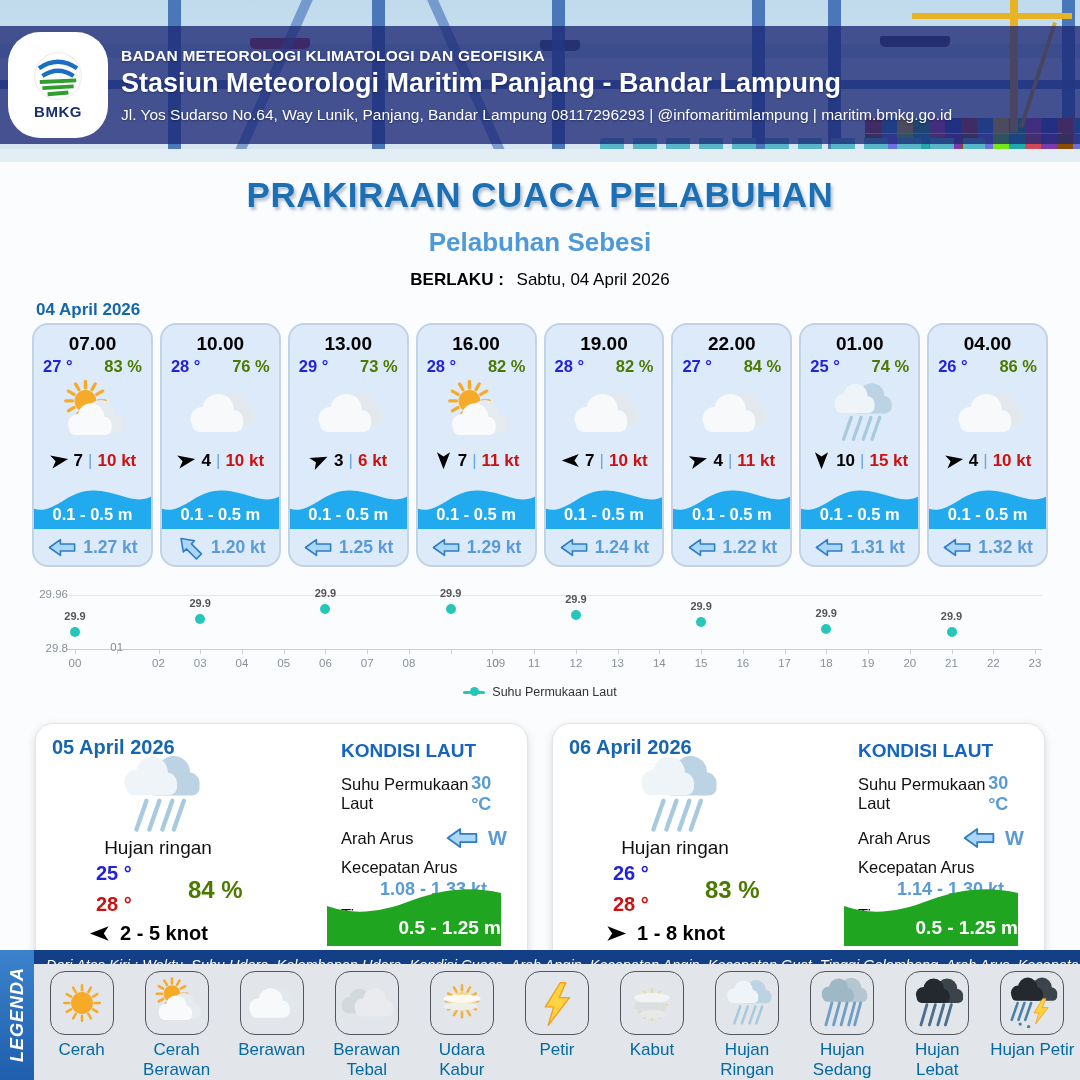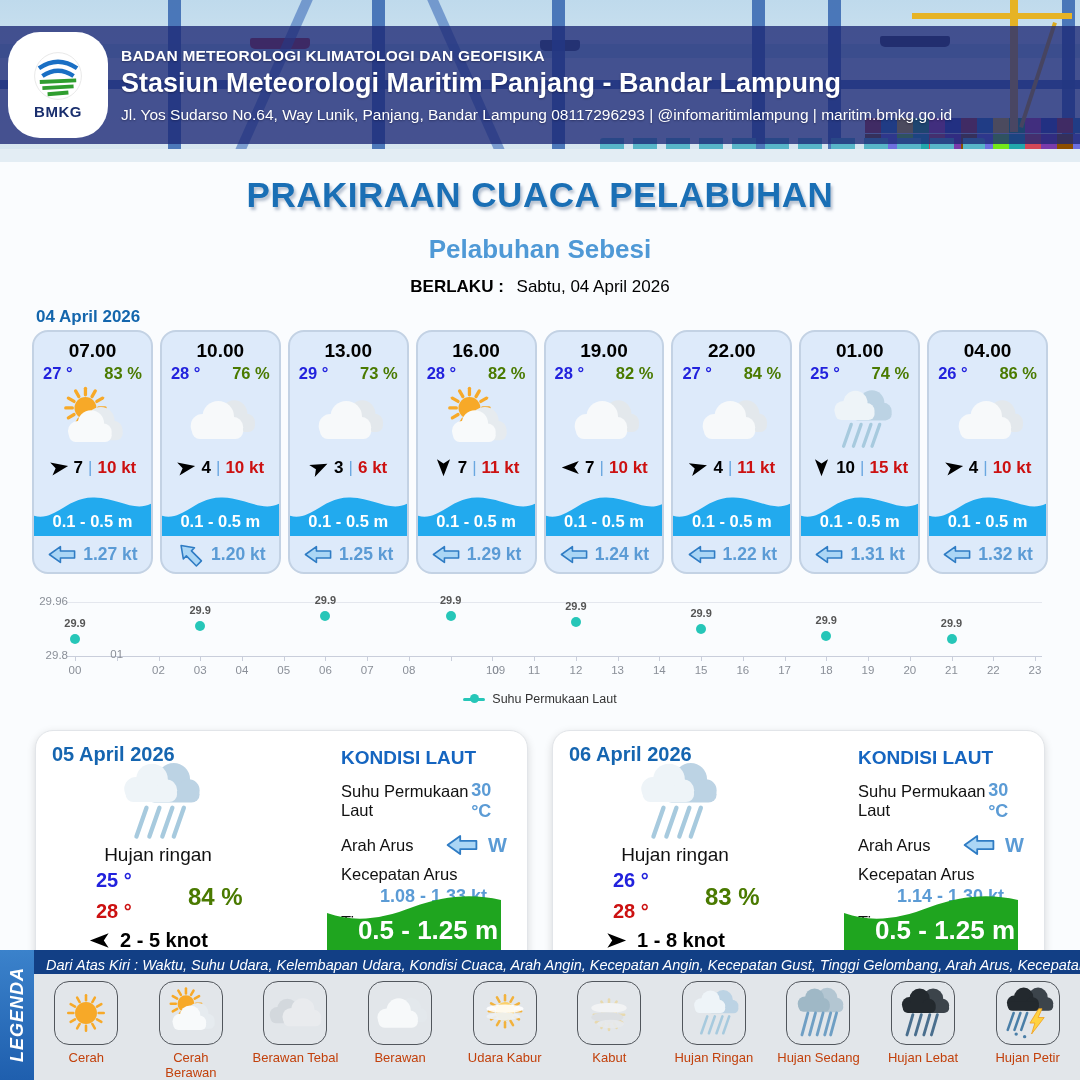--- a/index.html
+++ b/index.html
@@ -28,21 +28,21 @@
   .logo svg{width:56px;height:52px;}
   .logo-text{font-weight:bold;color:#1a2f6e;font-size:15px;letter-spacing:.5px;margin-top:1px;}
   .htext{margin-left:13px;color:#fff;text-shadow:0 1px 2px rgba(0,0,30,.4);}
   .agency{font-size:15.5px;font-weight:bold;letter-spacing:.2px;}
   .station{font-size:27px;font-weight:bold;margin-top:3px;}
   .address{font-size:15.5px;margin-top:7px;}
 
   
   .main-title{text-align:center;margin-top:13px;font-size:35px;font-weight:bold;letter-spacing:.5px;
               color:#1a6fb5;text-shadow:2px 3px 3px rgba(100,120,150,.45);}
-  .sub-title{text-align:center;font-size:26px;font-weight:bold;color:#4f99d6;margin-top:19px;}
+  .sub-title{text-align:center;font-size:26px;font-weight:bold;color:#4f99d6;margin-top:12px;}
   .valid-row{display:flex;justify-content:center;gap:110px;margin-top:12px;font-size:17px;color:#000;}
   .valid-label{font-weight:bold;}
   .valid-value{margin-left:8px;}
   .day-label{margin:10px 0 3px 36px;font-size:17px;font-weight:bold;color:#1466ad;}
 
   
   #cards-row{display:flex;gap:7px;margin:0 32px;}
   .card{flex:1;position:relative;height:240px;background:#ddeafa;border:2px solid #c3d2e4;
         border-radius:16px;overflow:hidden;}
   .c-time{text-align:center;font-size:19px;font-weight:bold;margin-top:8px;color:#000;}
@@ -98,37 +98,37 @@
   .d-right{flex:1;position:relative;padding:4px 4px 0 16px;}
   .d-sea-title{font-size:19px;font-weight:bold;color:#1565c0;}
   .sea-row{display:flex;justify-content:space-between;align-items:center;margin-top:11px;}
   .sea-label{font-size:16.5px;color:#111;}
   .sea-val{font-size:18px;font-weight:bold;color:#5b9bd5;}
   .sea-dir{display:flex;align-items:center;gap:9px;font-size:20px;font-weight:bold;color:#5b9bd5;}
   .sea-dir .blksvg{width:34px;height:24px;}
   .sea-speed-val{text-align:right;font-size:18px;font-weight:bold;color:#5b9bd5;margin-top:2px;padding-right:20px;}
   .greenbox{position:absolute;right:10px;bottom:10px;width:174px;height:66px;}
   .greenbox svg{position:absolute;inset:0;width:100%;height:100%;fill:#1fa51f;}
-  .gtext{position:absolute;left:0;right:0;bottom:7px;text-align:center;color:#fff;font-size:26px;font-weight:bold;padding-left:28px;}
+  .gtext{position:absolute;left:0;right:0;bottom:7px;text-align:right;color:#fff;font-size:19px;font-weight:bold;padding-left:28px;}
 
   
   #legend{position:absolute;left:0;right:0;bottom:0;height:130px;}
   .leg-side{position:absolute;left:0;top:0;bottom:0;width:34px;z-index:2;
             background:linear-gradient(180deg,#3b82cb,#1f5fae);display:flex;align-items:center;justify-content:center;}
   .leg-side span{writing-mode:vertical-rl;transform:rotate(180deg);color:#fff;font-weight:bold;
                  font-style:italic;font-size:18px;letter-spacing:1px;}
   .leg-main{margin-left:34px;height:100%;display:flex;flex-direction:column;}
   .leg-note{background:#123f85;color:#fff;font-style:italic;font-size:14.5px;padding:7px 8px 6px 12px;
             white-space:nowrap;overflow:hidden;}
   .leg-items{flex:1;background:#e2e6ea;display:flex;justify-content:space-around;padding-top:7px;}
   .leg-item{text-align:center;width:90px;}
   .leg-box{width:62px;height:62px;margin:0 auto;border:1.6px solid #51565c;border-radius:15px;
            display:flex;align-items:center;justify-content:center;background:transparent;}
   .leg-box .wsvg{width:54px;height:54px;}
-  .leg-label{font-size:13px;margin-top:5px;color:#c2410c;}
+  .leg-label{font-size:17px;margin-top:5px;color:#0369a1;}
 </style>
 </head>
 <body>
 
 <div class="page">
 
   <header>
     <div class="scene">
       <div class="sea"></div>
       <div class="ship" style="left:250px;top:38px;width:60px;background:#b03030;"></div>
@@ -875,55 +875,55 @@
                   <rect x="-18" y="0" width="39" height="12" rx="6"></rect>
                 </g>
               </svg>
             </div>
     <div class="leg-label">Cerah Berawan</div>
   </div>
 
   <div class="leg-item">
     <div class="leg-box">
               <svg viewBox="0 0 64 64" class="wsvg">
-                <g transform="translate(21 32) scale(1)" fill="#d3d8dd">
-                  <circle cx="-10" cy="2" r="9"></circle>
-                  <circle cx="2" cy="-5" r="12"></circle>
-                  <circle cx="13" cy="3" r="8"></circle>
-                  <rect x="-18" y="0" width="39" height="12" rx="6"></rect>
-                </g>
-                <g transform="translate(39 34) scale(1.15)" fill="#e9ebee">
+                <g transform="translate(43 31) scale(1)" fill="#e3e8ec">
+                  <circle cx="-10" cy="2" r="9"></circle>
+                  <circle cx="2" cy="-5" r="12"></circle>
+                  <circle cx="13" cy="3" r="8"></circle>
+                  <rect x="-18" y="0" width="39" height="12" rx="6"></rect>
+                </g>
+                <g transform="translate(28 35) scale(1.2)" fill="#f7f9fa">
                   <circle cx="-10" cy="2" r="9"></circle>
                   <circle cx="2" cy="-5" r="12"></circle>
                   <circle cx="13" cy="3" r="8"></circle>
                   <rect x="-18" y="0" width="39" height="12" rx="6"></rect>
                 </g>
               </svg>
             </div>
-    <div class="leg-label">Berawan Tebal</div>
+    <div class="leg-label">Berawan</div>
   </div>
 
   <div class="leg-item">
     <div class="leg-box">
               <svg viewBox="0 0 64 64" class="wsvg">
-                <g transform="translate(43 31) scale(1)" fill="#e3e8ec">
-                  <circle cx="-10" cy="2" r="9"></circle>
-                  <circle cx="2" cy="-5" r="12"></circle>
-                  <circle cx="13" cy="3" r="8"></circle>
-                  <rect x="-18" y="0" width="39" height="12" rx="6"></rect>
-                </g>
-                <g transform="translate(28 35) scale(1.2)" fill="#f7f9fa">
+                <g transform="translate(21 32) scale(1)" fill="#d3d8dd">
+                  <circle cx="-10" cy="2" r="9"></circle>
+                  <circle cx="2" cy="-5" r="12"></circle>
+                  <circle cx="13" cy="3" r="8"></circle>
+                  <rect x="-18" y="0" width="39" height="12" rx="6"></rect>
+                </g>
+                <g transform="translate(39 34) scale(1.15)" fill="#e9ebee">
                   <circle cx="-10" cy="2" r="9"></circle>
                   <circle cx="2" cy="-5" r="12"></circle>
                   <circle cx="13" cy="3" r="8"></circle>
                   <rect x="-18" y="0" width="39" height="12" rx="6"></rect>
                 </g>
               </svg>
             </div>
-    <div class="leg-label">Berawan</div>
+    <div class="leg-label">Berawan Tebal</div>
   </div>
 
   <div class="leg-item">
     <div class="leg-box">
               <svg viewBox="0 0 64 64" class="wsvg">
                 <circle cx="32" cy="30" r="11" fill="#fbd06a"></circle>
                 <line x1="45.0" y1="30.0" x2="51.0" y2="30.0" stroke="#f2b23c" stroke-width="3" stroke-linecap="round"></line>
                 <line x1="43.3" y1="36.5" x2="48.5" y2="39.5" stroke="#f2b23c" stroke-width="3" stroke-linecap="round"></line>
                 <line x1="38.5" y1="41.3" x2="41.5" y2="46.5" stroke="#f2b23c" stroke-width="3" stroke-linecap="round"></line>
                 <line x1="32.0" y1="43.0" x2="32.0" y2="49.0" stroke="#f2b23c" stroke-width="3" stroke-linecap="round"></line>
@@ -935,20 +935,28 @@
                 <line x1="32.0" y1="17.0" x2="32.0" y2="11.0" stroke="#f2b23c" stroke-width="3" stroke-linecap="round"></line>
                 <line x1="38.5" y1="18.7" x2="41.5" y2="13.5" stroke="#f2b23c" stroke-width="3" stroke-linecap="round"></line>
                 <line x1="43.3" y1="23.5" x2="48.5" y2="20.5" stroke="#f2b23c" stroke-width="3" stroke-linecap="round"></line>
                 <ellipse cx="32" cy="27" rx="22" ry="5" fill="#ffffff" opacity="0.88"></ellipse>
                 <ellipse cx="30" cy="36" rx="20" ry="4.5" fill="#eef1f3" opacity="0.92"></ellipse>
               </svg>
             </div>
     <div class="leg-label">Udara Kabur</div>
   </div>
 
+  <div class="leg-item">
+    <div class="leg-box">
+              <svg viewBox="0 0 64 64" class="wsvg">
+                <polygon transform="translate(16 8) scale(1.1)" points="18,0 2,26 11,26 5,46 28,16 17,16 24,0" fill="#ffd23f" stroke="#f0a020" stroke-width="1.5" stroke-linejoin="round"></polygon>
+              </svg>
+            </div>
+    <div class="leg-label">Petir</div>
+  </div>
 
   <div class="leg-item">
     <div class="leg-box">
               <svg viewBox="0 0 64 64" class="wsvg">
                 <circle cx="32" cy="34" r="10" fill="#eadfbe"></circle>
                 <line x1="44.0" y1="34.0" x2="50.0" y2="34.0" stroke="#e8d9ae" stroke-width="3" stroke-linecap="round"></line>
                 <line x1="42.4" y1="40.0" x2="47.6" y2="43.0" stroke="#e8d9ae" stroke-width="3" stroke-linecap="round"></line>
                 <line x1="38.0" y1="44.4" x2="41.0" y2="49.6" stroke="#e8d9ae" stroke-width="3" stroke-linecap="round"></line>
                 <line x1="32.0" y1="46.0" x2="32.0" y2="52.0" stroke="#e8d9ae" stroke-width="3" stroke-linecap="round"></line>
                 <line x1="26.0" y1="44.4" x2="23.0" y2="49.6" stroke="#e8d9ae" stroke-width="3" stroke-linecap="round"></line>

